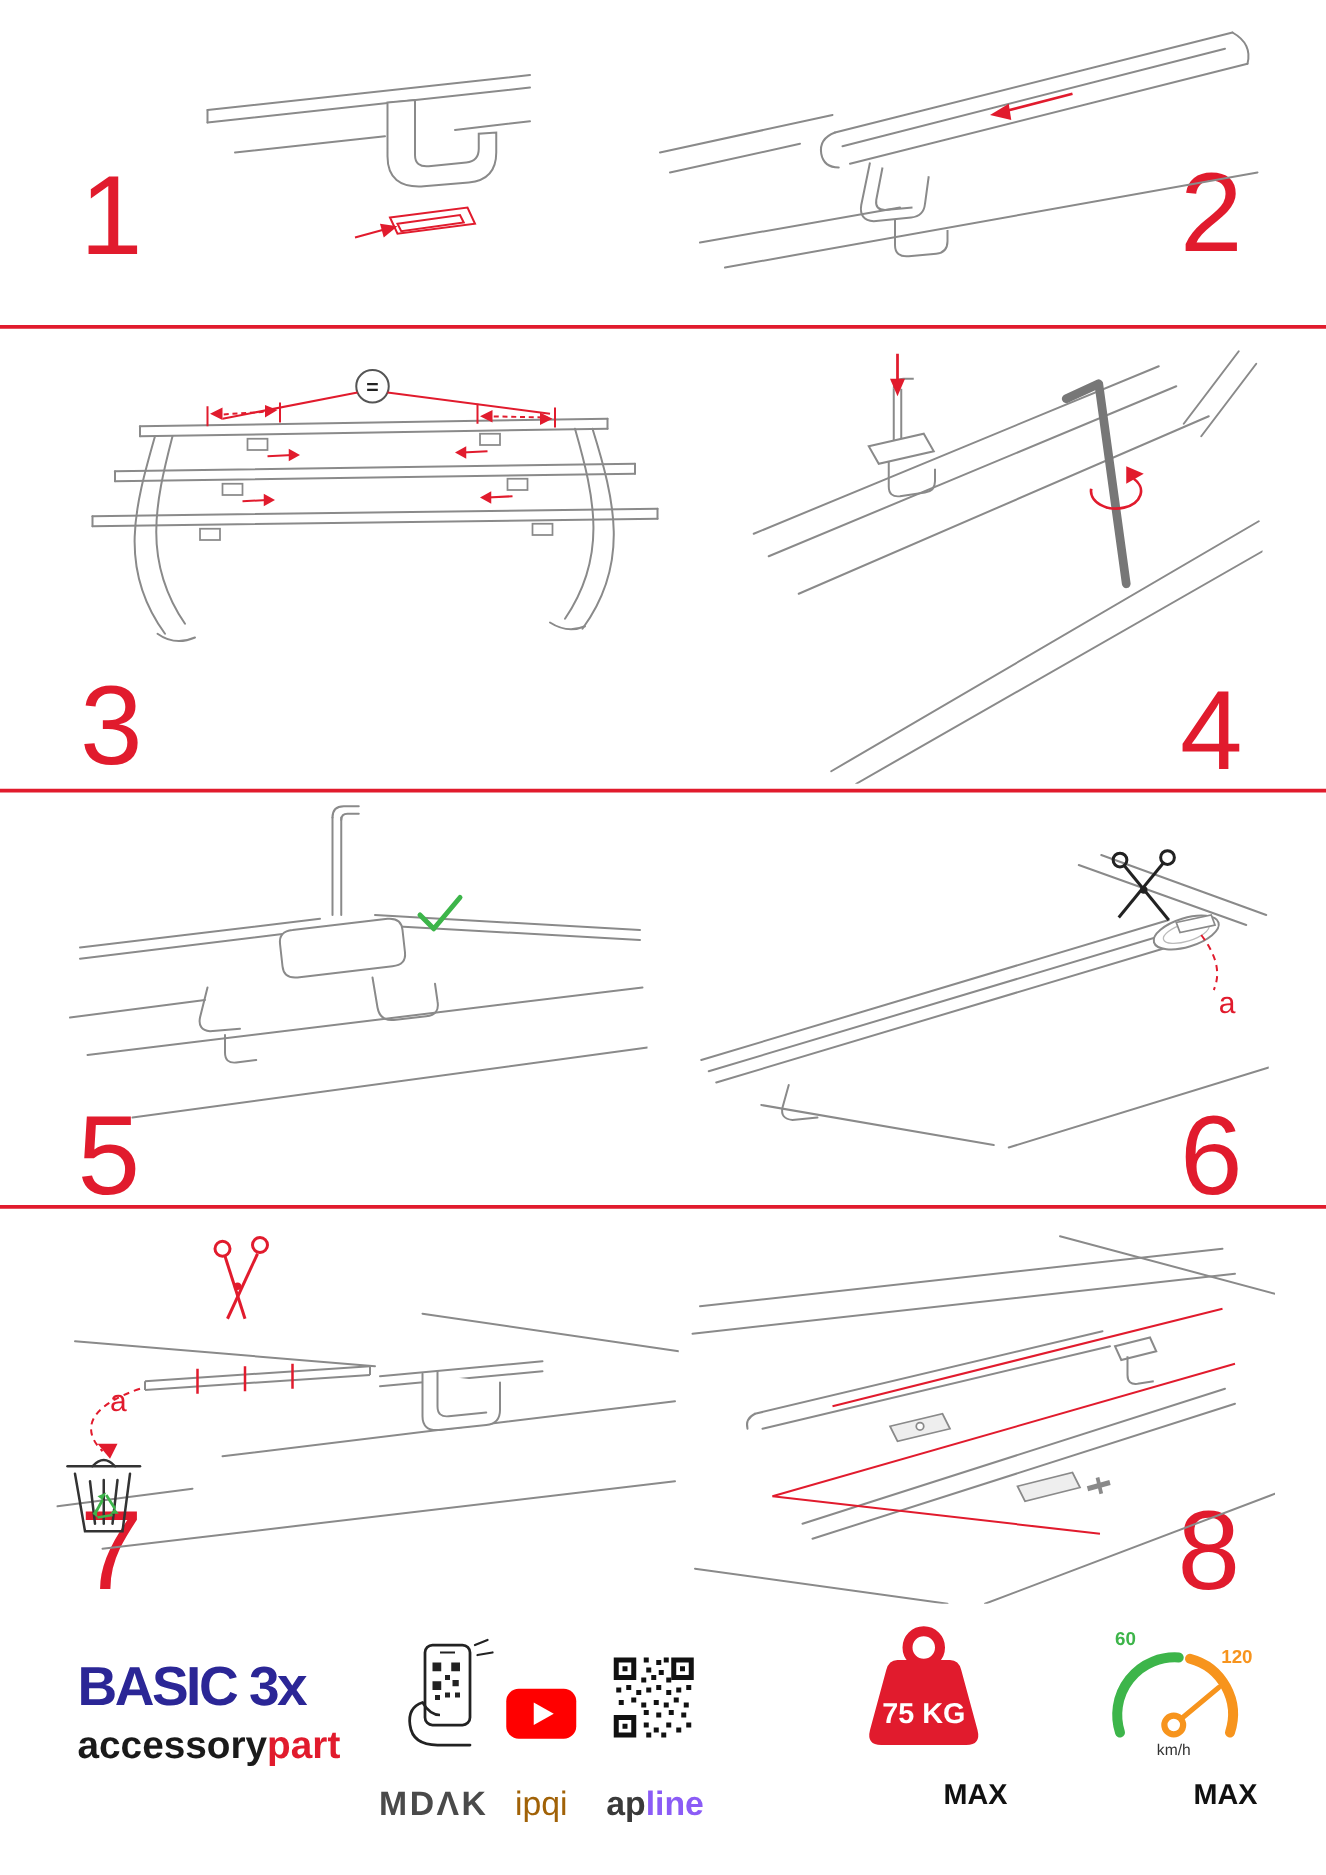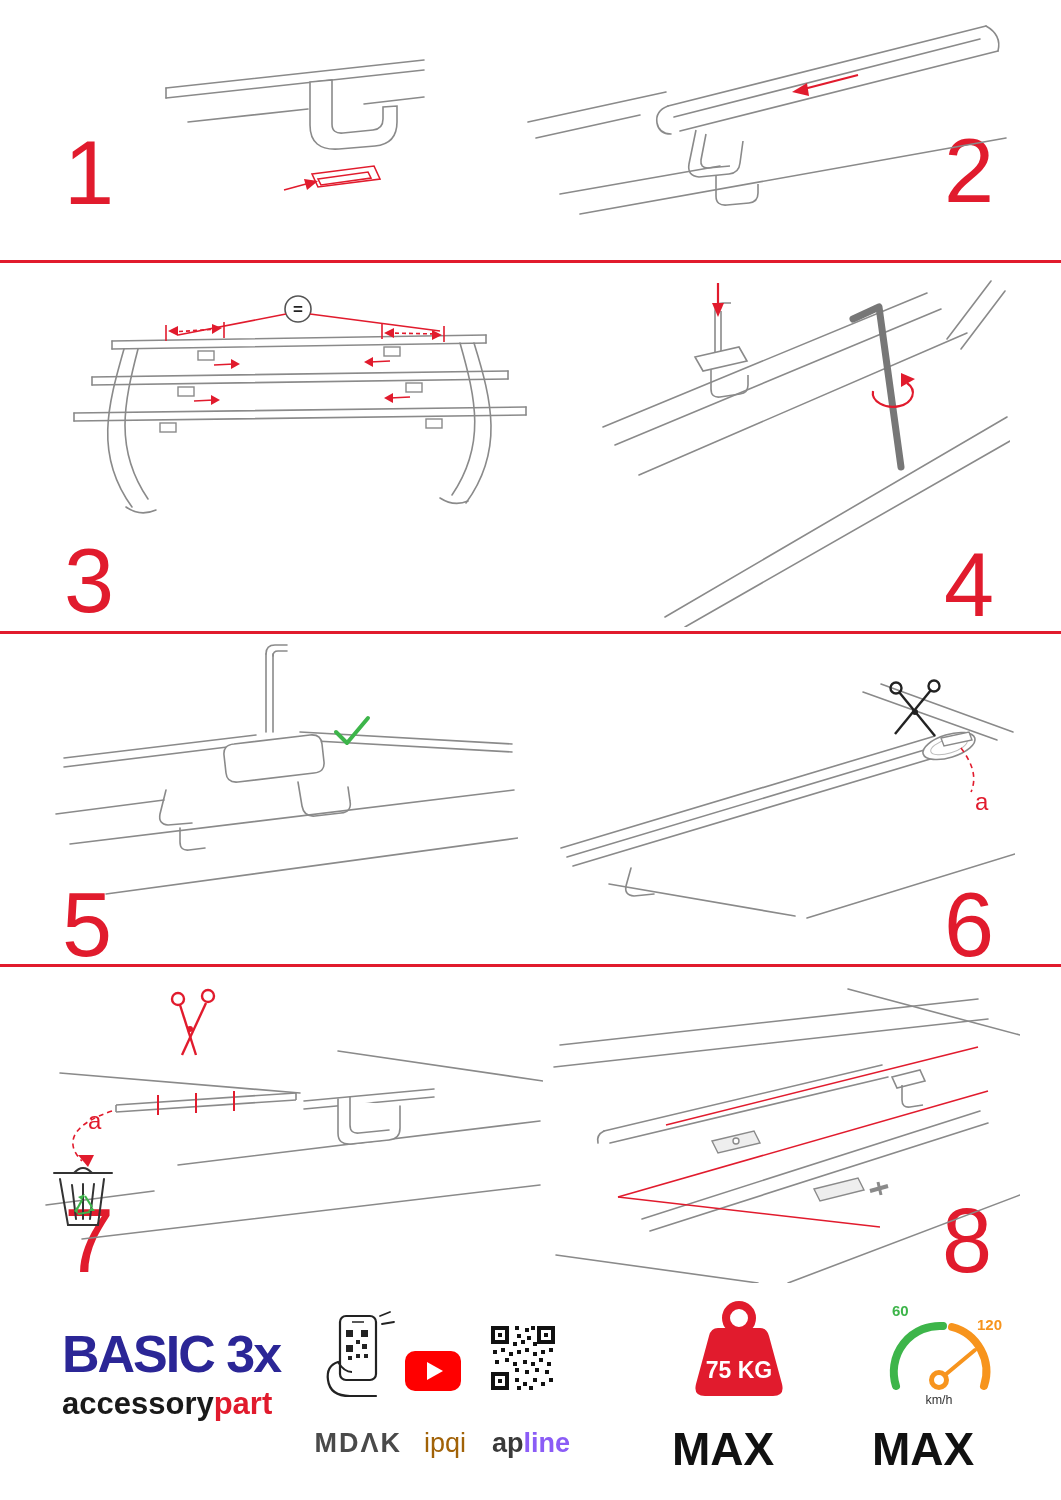--- a/index.html
+++ b/index.html
@@ -3,29 +3,29 @@
 <meta charset="utf-8">
 <style>
   html,body{margin:0;padding:0;background:#ffffff;}
   .page{position:relative;width:1061px;height:1500px;background:#fff;overflow:hidden;
         font-family:"Liberation Sans",sans-serif;}
   .divider{position:absolute;left:0;width:1061px;height:3px;background:#e11b2d;}
   .step-num{position:absolute;color:#e11b2d;font-size:90px;font-weight:400;line-height:1;}
   .art{position:absolute;}
   svg text{font-family:"Liberation Sans",sans-serif;}
   .product{position:absolute;left:62px;top:1328px;}
-  .product-name{font-size:52px;font-weight:bold;color:#2b2696;letter-spacing:-2px;line-height:1;}
+  .product-name{font-size:44px;font-weight:bold;color:#2b2696;letter-spacing:-2px;line-height:1;}
   .brand{font-size:31px;font-weight:bold;color:#1a1a1a;margin-top:6px;letter-spacing:0;}
   .brand .red{color:#e11b2d;}
-  .footer-label{position:absolute;top:1428px;text-align:right;font-size:27px;color:#3a3a3a;}
+  .footer-label{position:absolute;top:1428px;text-align:center;font-size:27px;color:#3a3a3a;}
   .mdak{left:292px;width:110px;font-weight:600;letter-spacing:2px;color:#4a4a4a;}
   .ipqi{left:400px;width:66px;color:#a16207;font-weight:500;}
   .apline{left:478px;width:92px;font-weight:600;}
   .apline .red{color:#8b5cf6;}
-  .max-label{position:absolute;top:1422px;text-align:left;font-size:46px;font-weight:bold;color:#111;}
+  .max-label{position:absolute;top:1422px;text-align:right;font-size:23px;font-weight:bold;color:#111;}
 </style>
 </head>
 <body>
 
 <div class="page">
 
   <div class="step-num" style="left:64px;top:128px">1</div>
   <div class="step-num" style="left:944px;top:126px">2</div>
 
   <svg class="art" style="left:160px;top:48px;width:270px;height:195px" viewBox="0 0 270 195">

